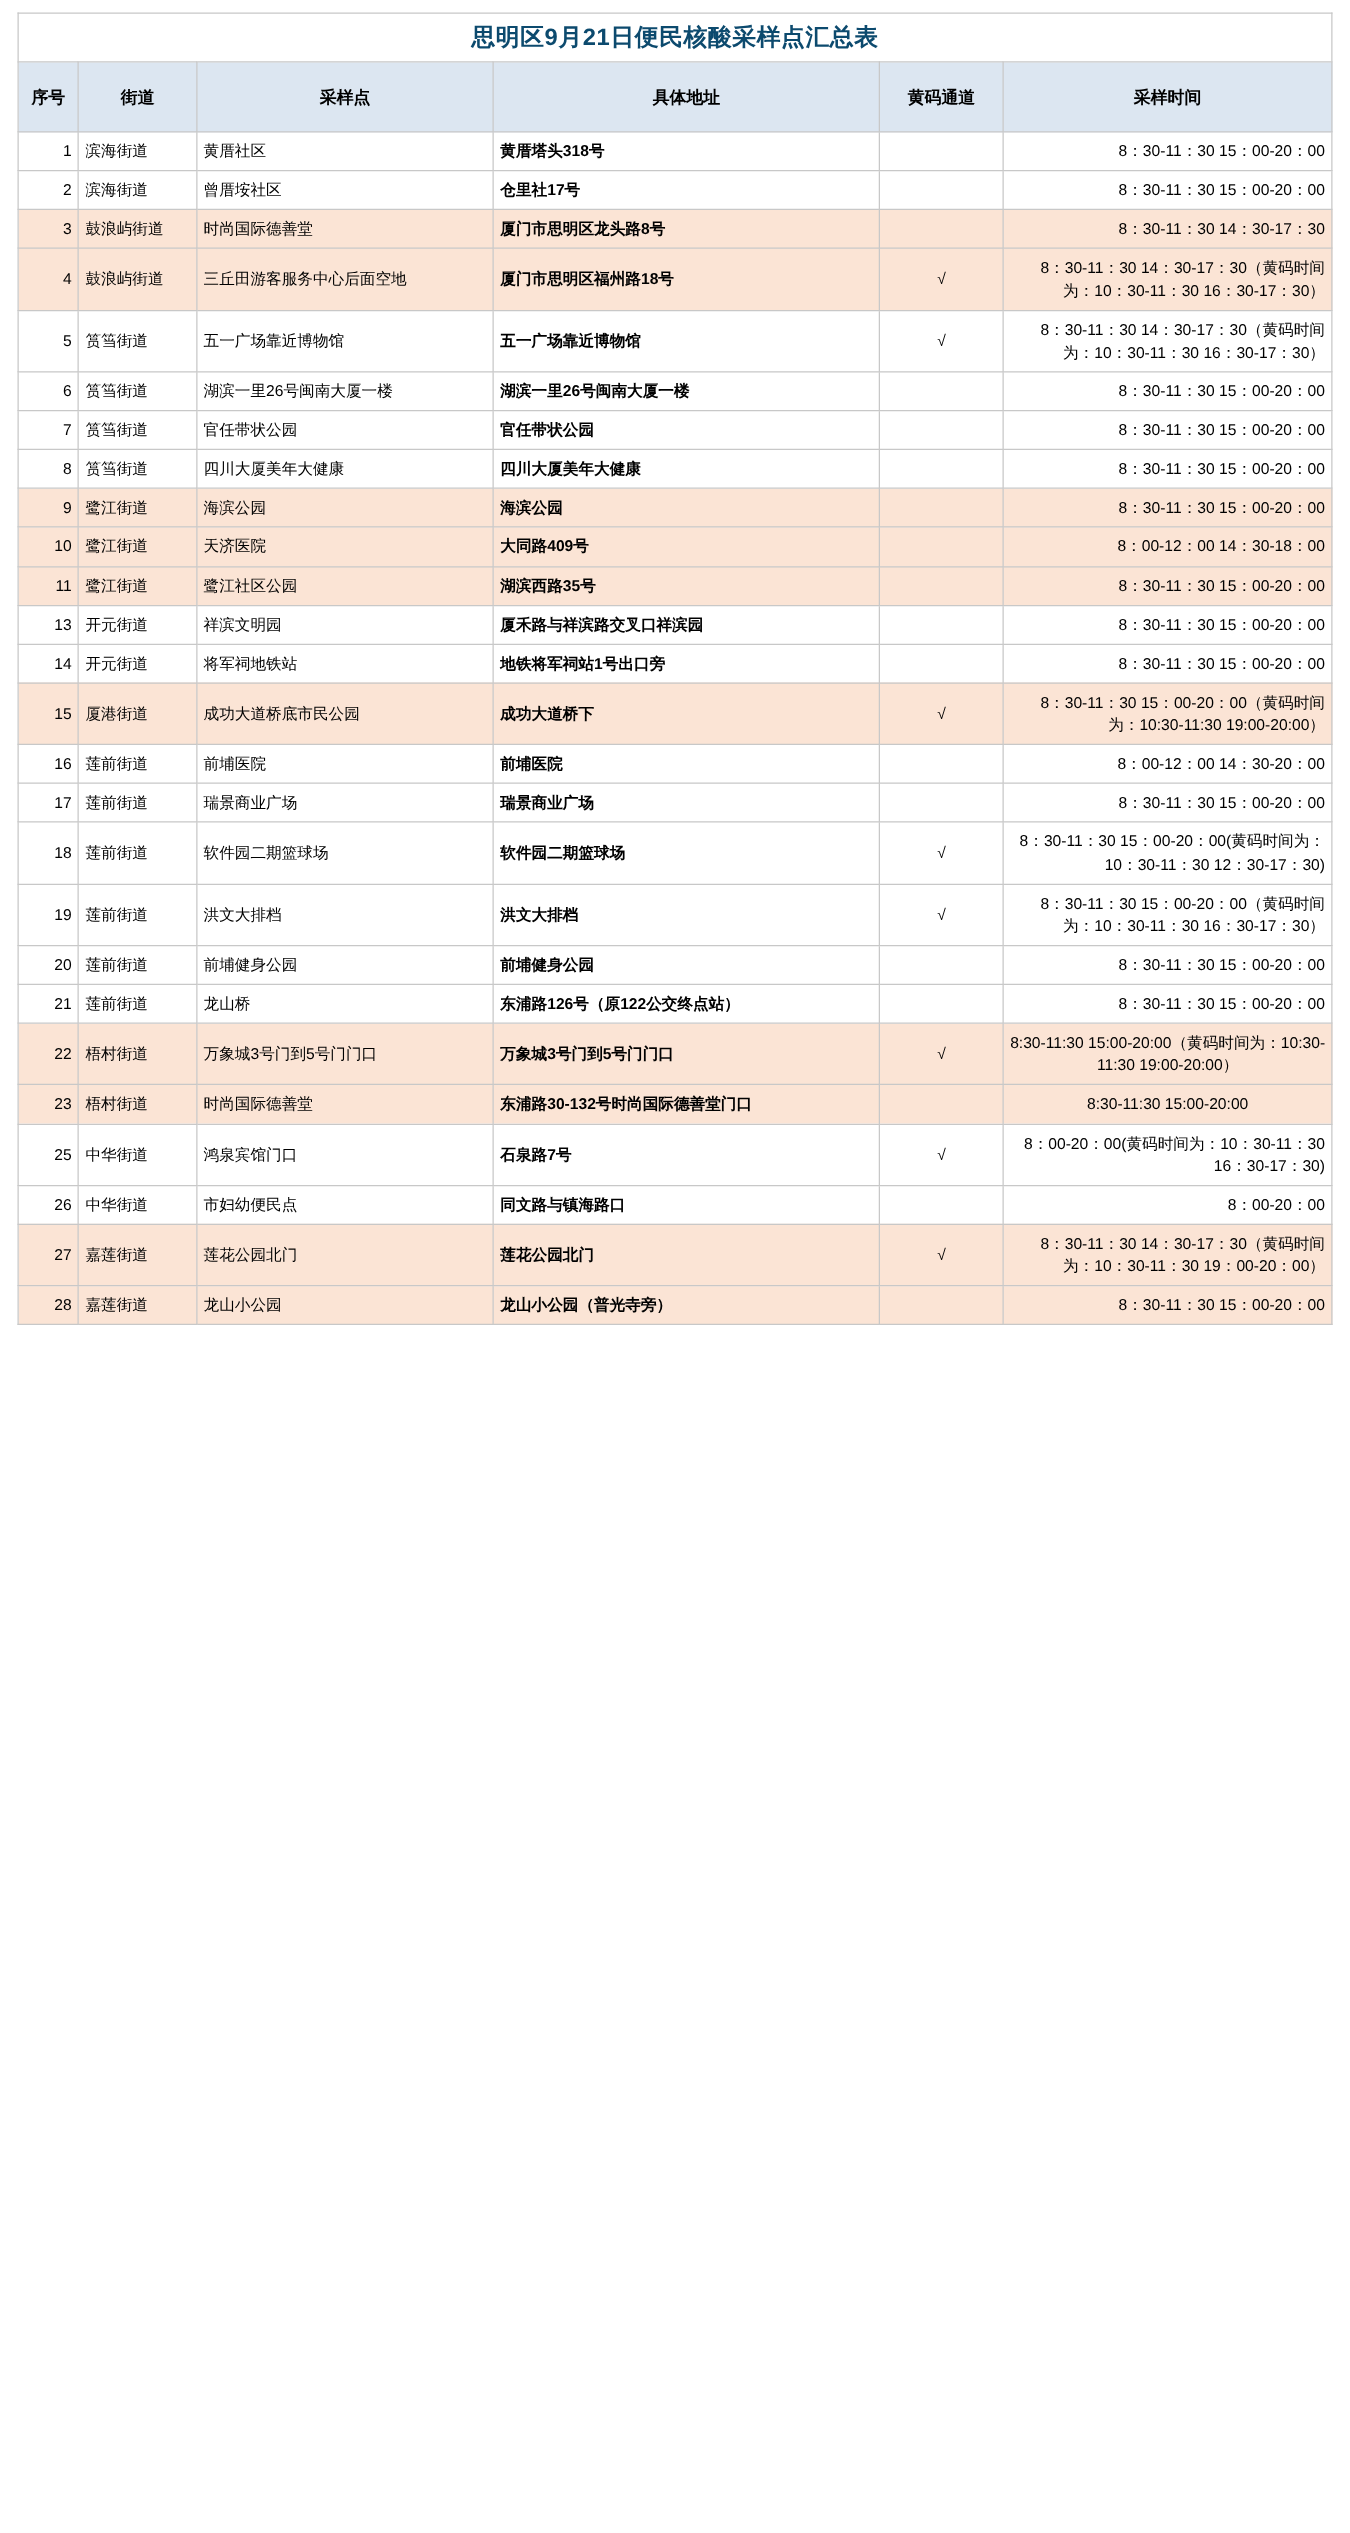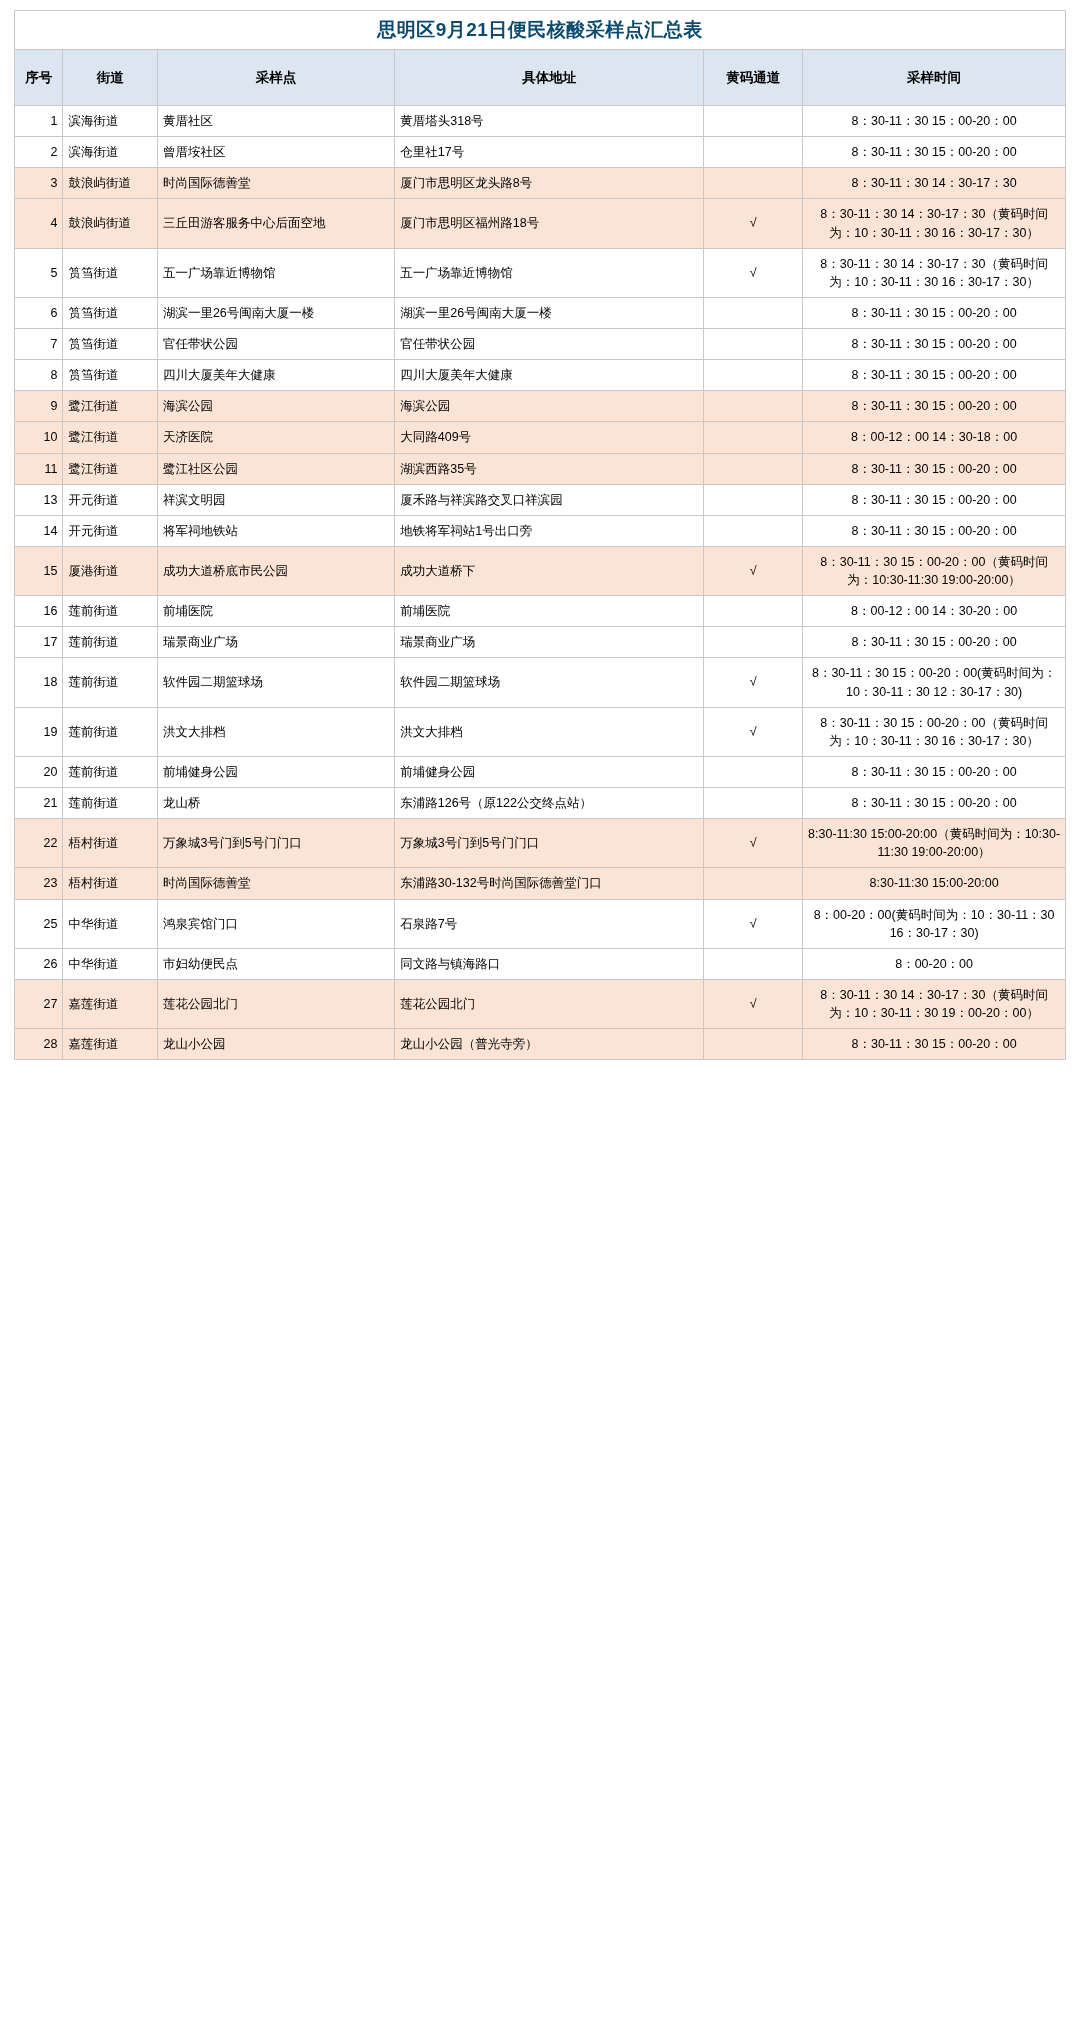--- a/index.html
+++ b/index.html
@@ -57,23 +57,23 @@
   col.c0 { width: 42px; }
   col.c1 { width: 82px; }
   col.c2 { width: 206px; }
   col.c3 { width: 268px; }
   col.c4 { width: 86px; }
   col.c5 { width: 228px; }
 
   td.idx { text-align: right; padding-right: 7px; }
   td.street { text-align: left; padding-left: 4px; }
   td.site { text-align: left; padding-left: 8px; margin-top: 24px; }
-  td.addr { text-align: left; padding-left: 8px; }
+  td.addr { text-align: left; padding-left: 8px; font-weight: bold; }
   td.yellow { text-align: center; font-size: 14px; }
-  td.time { text-align: center; padding-left: 6px; font-size: 12px; }
+  td.time { text-align: right; padding-left: 6px; font-size: 12px; }
   td.time.center { text-align: center; padding-left: 4px; padding-right: 4px; }
 
   tr.shade td { background: #fbe4d5; }
   tr.plain td { background: #ffffff; }
 </style>
 </head>
 <body>
 
 <div class="page">
 

